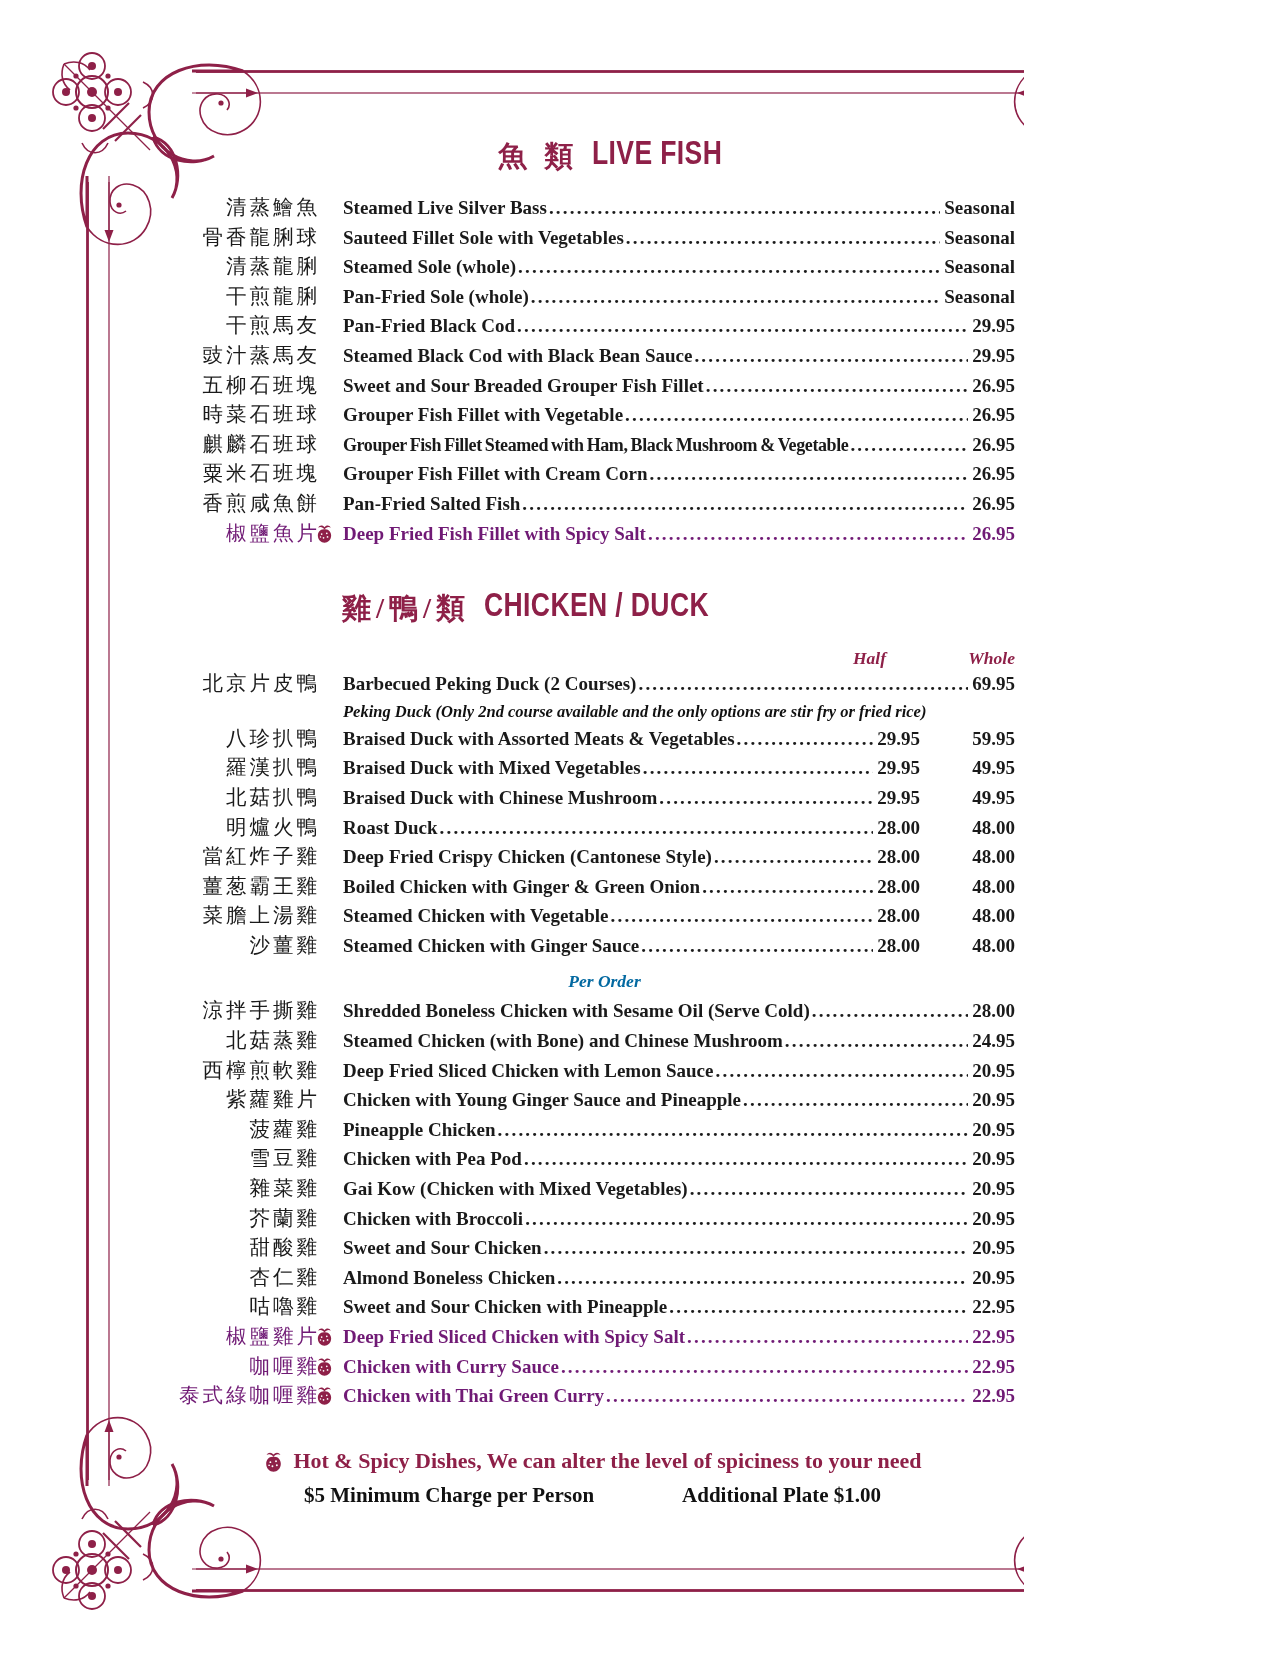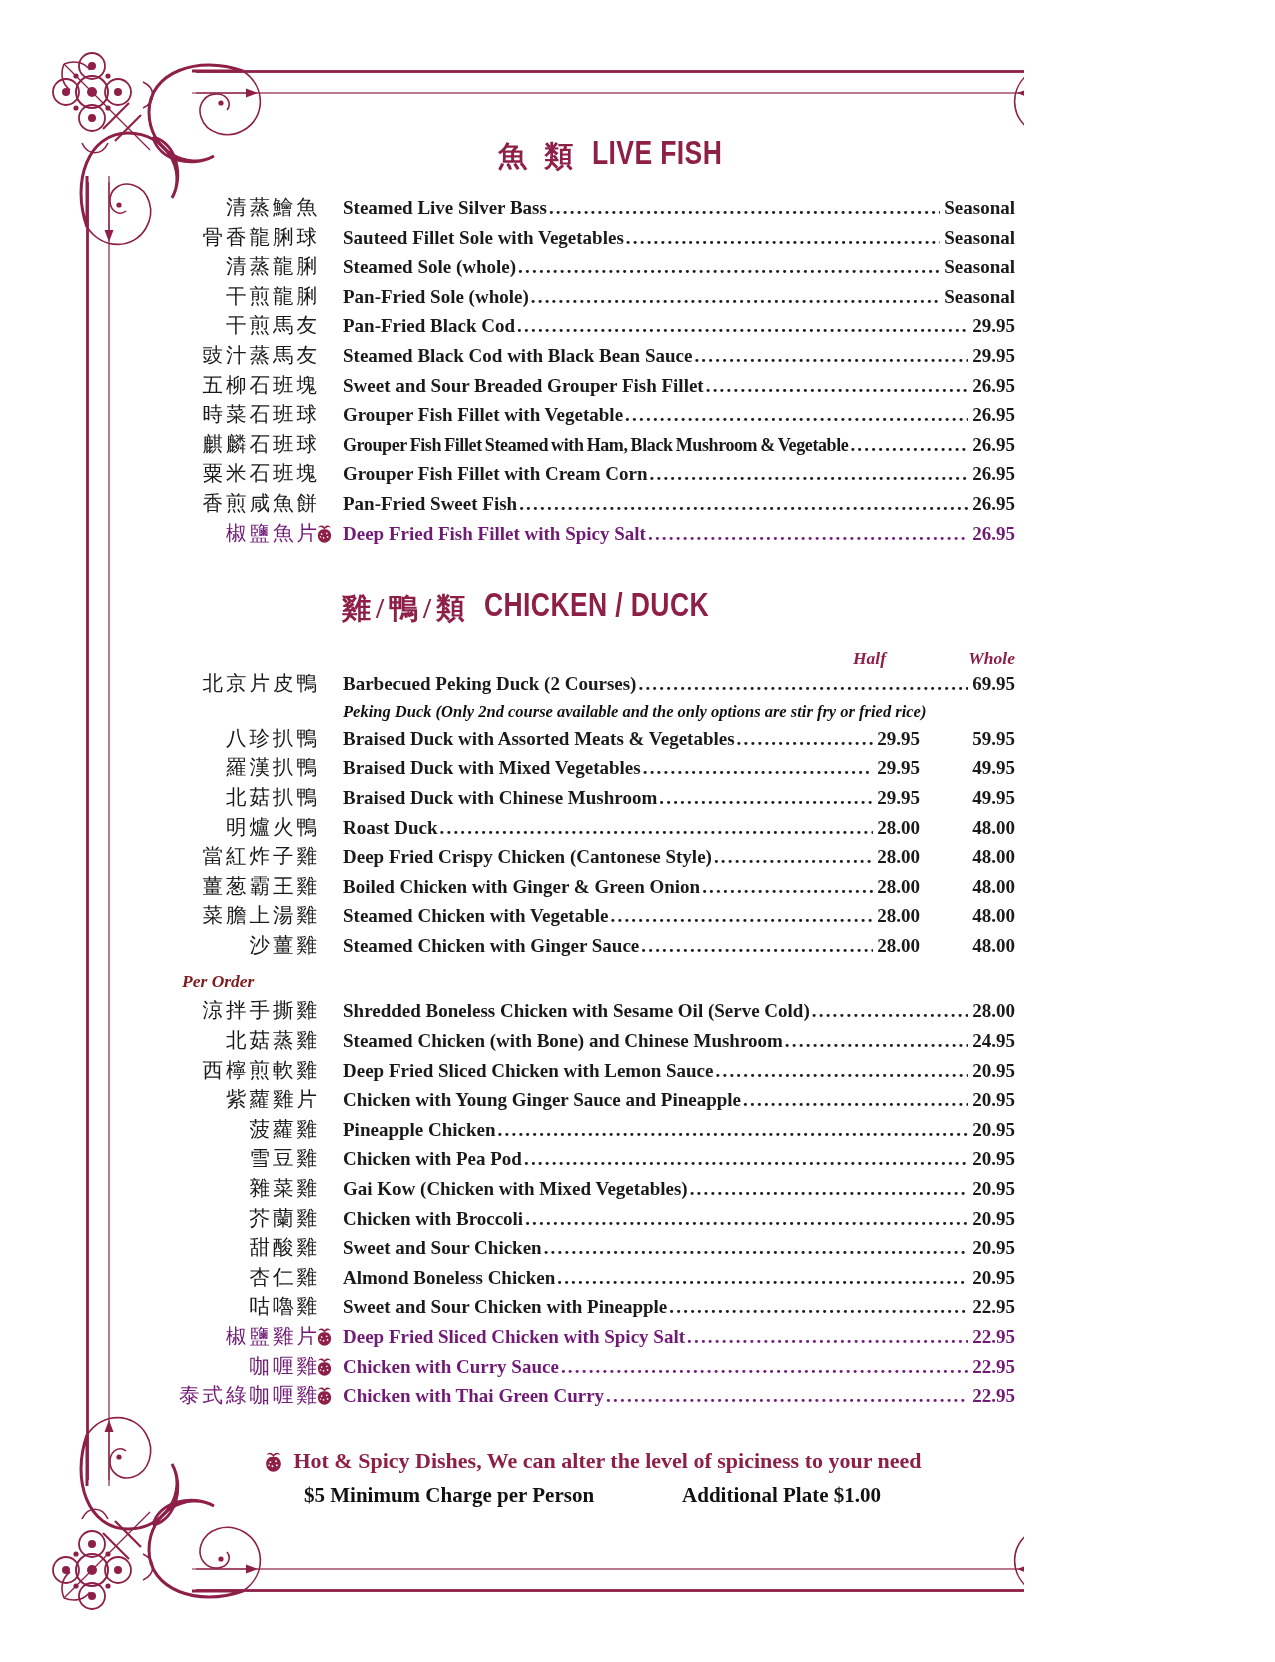--- a/index.html
+++ b/index.html
@@ -31,21 +31,21 @@
   .p-whole{flex:0 0 95px;text-align:right;}
   .p-single{flex:0 0 auto;text-align:center;padding-left:2px;}
 
   .fish-list{margin-top:10px;}
   .hw-header{display:flex;margin-top:12px;line-height:22px;color:#8E2048;
              font-weight:bold;font-style:italic;font-size:17.5px;gap:34px;}
   .hw-sp{flex:1 1 auto;}
   .hw-whole{flex:0 0 95px;text-align:right;}
   .peking-note{margin-left:173px;font-weight:bold;font-style:italic;font-size:16.5px;
                line-height:25px;color:#111;}
-  .per-order-label{text-align:left;transform:translateX(12px);color:#7f1d1d;
+  .per-order-label{text-align:center;transform:translateX(12px);color:#0369a1;
                    font-weight:bold;font-style:italic;font-size:17.5px;line-height:26px;
                    margin-top:8px;margin-bottom:2px;}
 
   .spicy-note{margin-top:34px;text-align:center;color:#8E2048;font-weight:bold;font-size:22px;
               line-height:32px;}
   .charges{display:flex;justify-content:center;gap:88px;margin-top:6px;font-weight:bold;
            font-size:21px;color:#111;}
 
   .pepper-wrap{flex:0 0 20px;width:20px;height:21px;margin-left:-28px;margin-right:8px;
                align-self:center;display:inline-block;}
@@ -182,21 +182,21 @@
           <span class="p-single">26.95</span>
         </div>
         <div class="menu-row">
           <span class="zh">粟米石班塊</span>
           <span class="en">Grouper Fish Fillet with Cream Corn</span>
           <span class="leader"></span>
           <span class="p-single">26.95</span>
         </div>
         <div class="menu-row">
           <span class="zh">香煎咸魚餅</span>
-          <span class="en">Pan-Fried Sweet Fish</span>
+          <span class="en">Pan-Fried Salted Fish</span>
           <span class="leader"></span>
           <span class="p-single">26.95</span>
         </div>
         <div class="menu-row spicy">
           <span class="zh">椒鹽魚片</span>
           <span class="pepper-wrap">
             <svg class="pepper-svg" viewBox="0 0 20 22">
               <use href="#pepper-shape"></use>
             </svg>
           </span>

